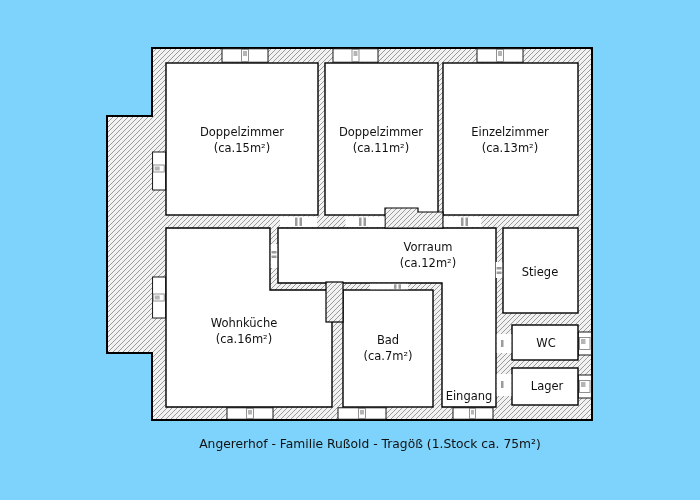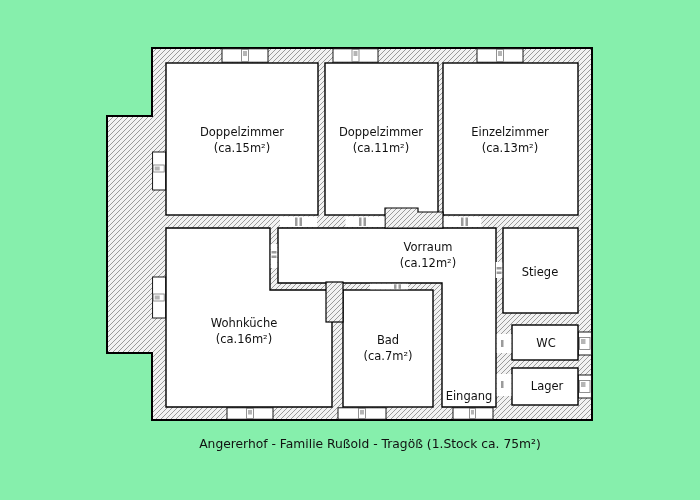--- a/index.html
+++ b/index.html
@@ -1,16 +1,16 @@
 <!DOCTYPE html>
 <html><head>
 <meta charset="utf-8">
 <style>
   html,body{margin:0;padding:0;background:#ffffff;}
-  .page{width:700px;height:500px;position:relative;background:#86efac;overflow:hidden;
+  .page{width:700px;height:500px;position:relative;background:#7dd3fc;overflow:hidden;
         font-family:"DejaVu Sans","Liberation Sans",sans-serif;}
   svg{display:block;}
   text{font-family:"DejaVu Sans","Liberation Sans",sans-serif;fill:#111111;}
   .room-name{font-size:11.5px;}
   .room-area{font-size:11.5px;}
   .caption{font-size:12.3px;}
 </style>
 </head>
 <body>
 

